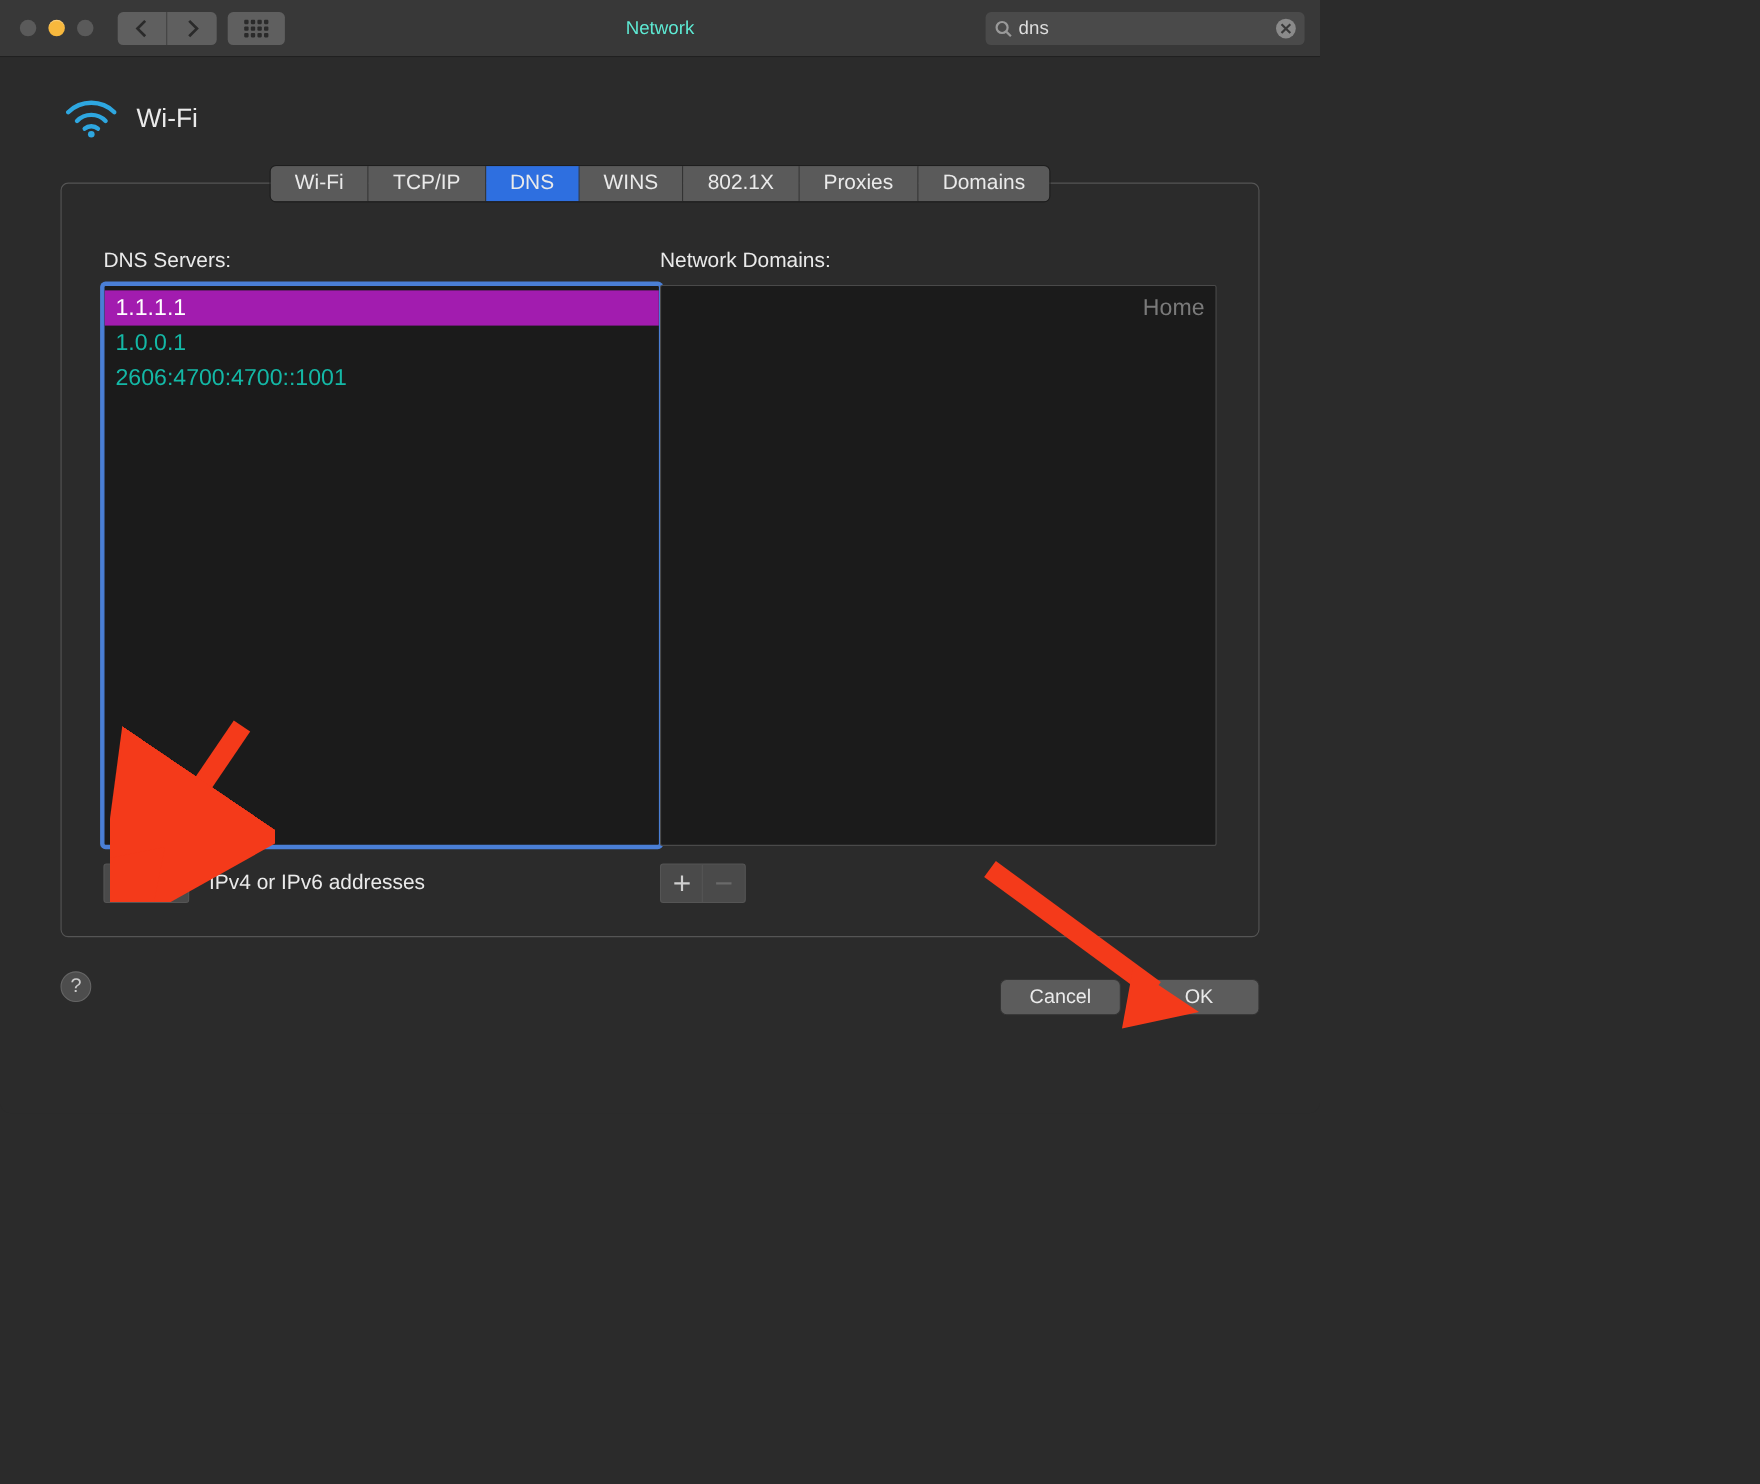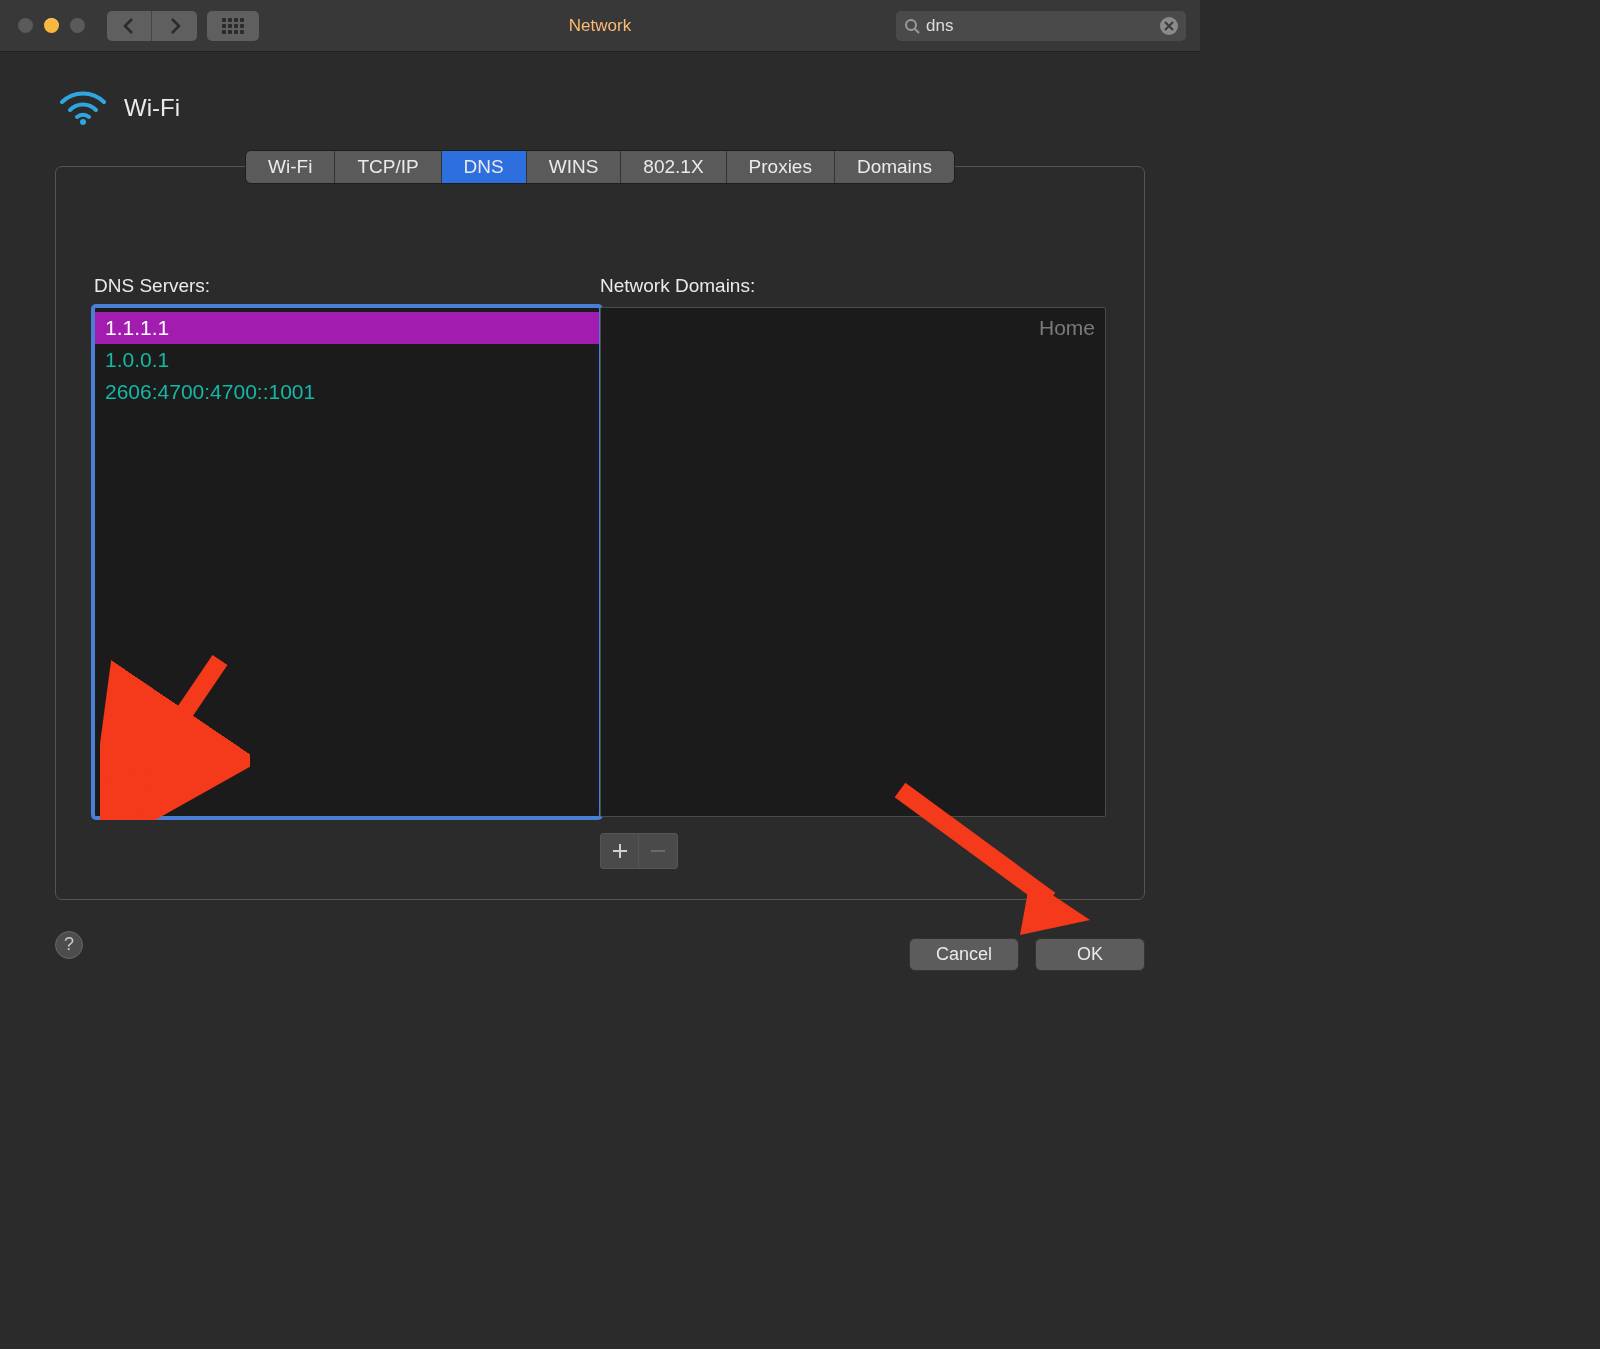--- a/index.html
+++ b/index.html
@@ -63,21 +63,21 @@
   .grid-icon {
     display:grid;
     grid-template-columns: repeat(4,4px);
     grid-template-rows: repeat(3,4px);
     gap:2px;
   }
   .grid-icon span { width:4px;height:4px;background:#2a2a2a;border-radius:1px;}
   .window-title {
     position:absolute;
     left:50%; transform:translateX(-50%);
-    color:#fdba74;
+    color:#5eead4;
     font-size:17px;
   }
   .search-wrap {
     position:absolute;
     right:14px;
     width: 290px;
     height: 30px;
     background: #4a4a4a;
     border-radius: 5px;
     display:flex;
@@ -143,21 +143,20 @@
 
   
   .panel {
     margin: -18px 55px 0 55px;
     border: 1px solid #555;
     border-radius: 7px;
     padding: 60px 38px 30px 38px;
   }
   .columns {
     display:flex;
-    margin-top: 48px;
   }
   .col { flex:1; display:flex; flex-direction:column; }
   .col-label {
     font-size: 19px;
     color: #eaeaea;
     margin-bottom: 10px;
   }
   .listbox {
     height: 510px;
     background: #1b1b1b;
@@ -329,20 +328,35 @@
 
   <div class="panel">
     <div class="columns">
 
       <div class="col">
         <div class="col-label">DNS Servers:</div>
         <div class="listbox focused">
           <div class="list-item selected">1.1.1.1</div>
           <div class="list-item">1.0.0.1</div>
           <div class="list-item">2606:4700:4700::1001</div>
+        </div>
+        <div class="list-controls">
+          <div class="pm-group">
+            <div class="pm-btn plus">
+              <svg width="16" height="16" viewBox="0 0 16 16">
+                  <path d="M8 1 V15 M1 8 H15" stroke="#d0d0d0" stroke-width="2"></path>
+                </svg>
+            </div>
+            <div class="pm-btn">
+              <svg width="16" height="16" viewBox="0 0 16 16">
+                  <path d="M1 8 H15" stroke="#d0d0d0" stroke-width="2"></path>
+                </svg>
+            </div>
+          </div>
+          <div class="hint">IPv4 or IPv6 addresses</div>
         </div>
       </div>
 
       <div class="col">
         <div class="col-label">Network Domains:</div>
         <div class="listbox">
           <div class="placeholder-item">Home</div>
         </div>
         <div class="list-controls">
           <div class="pm-group">

